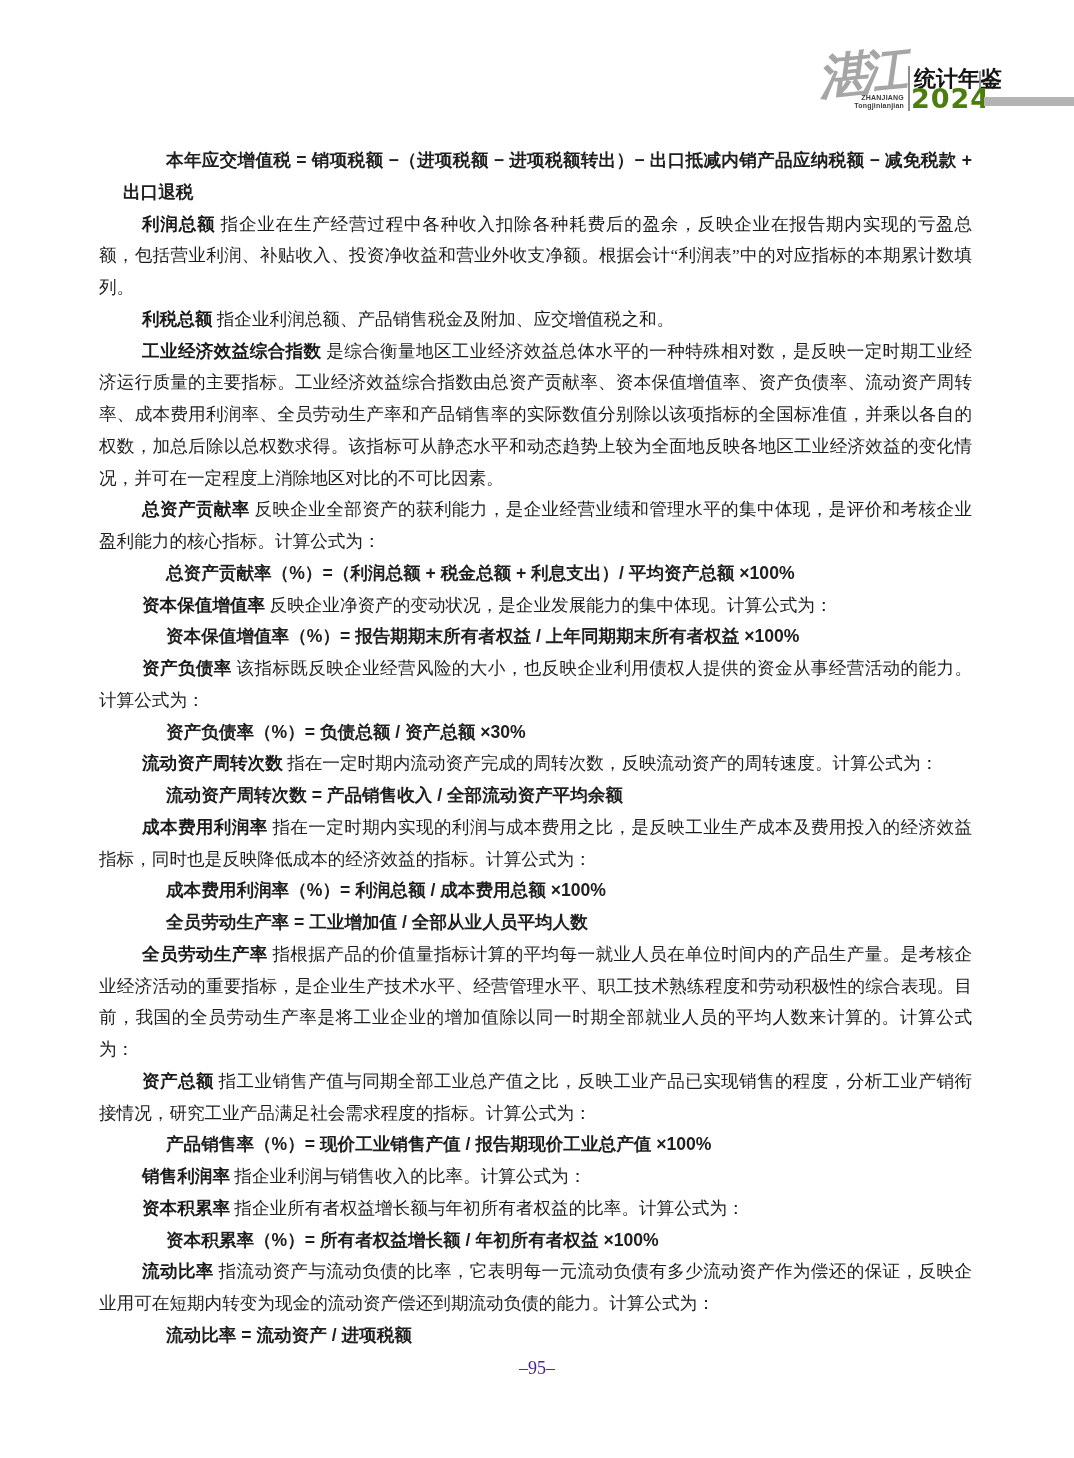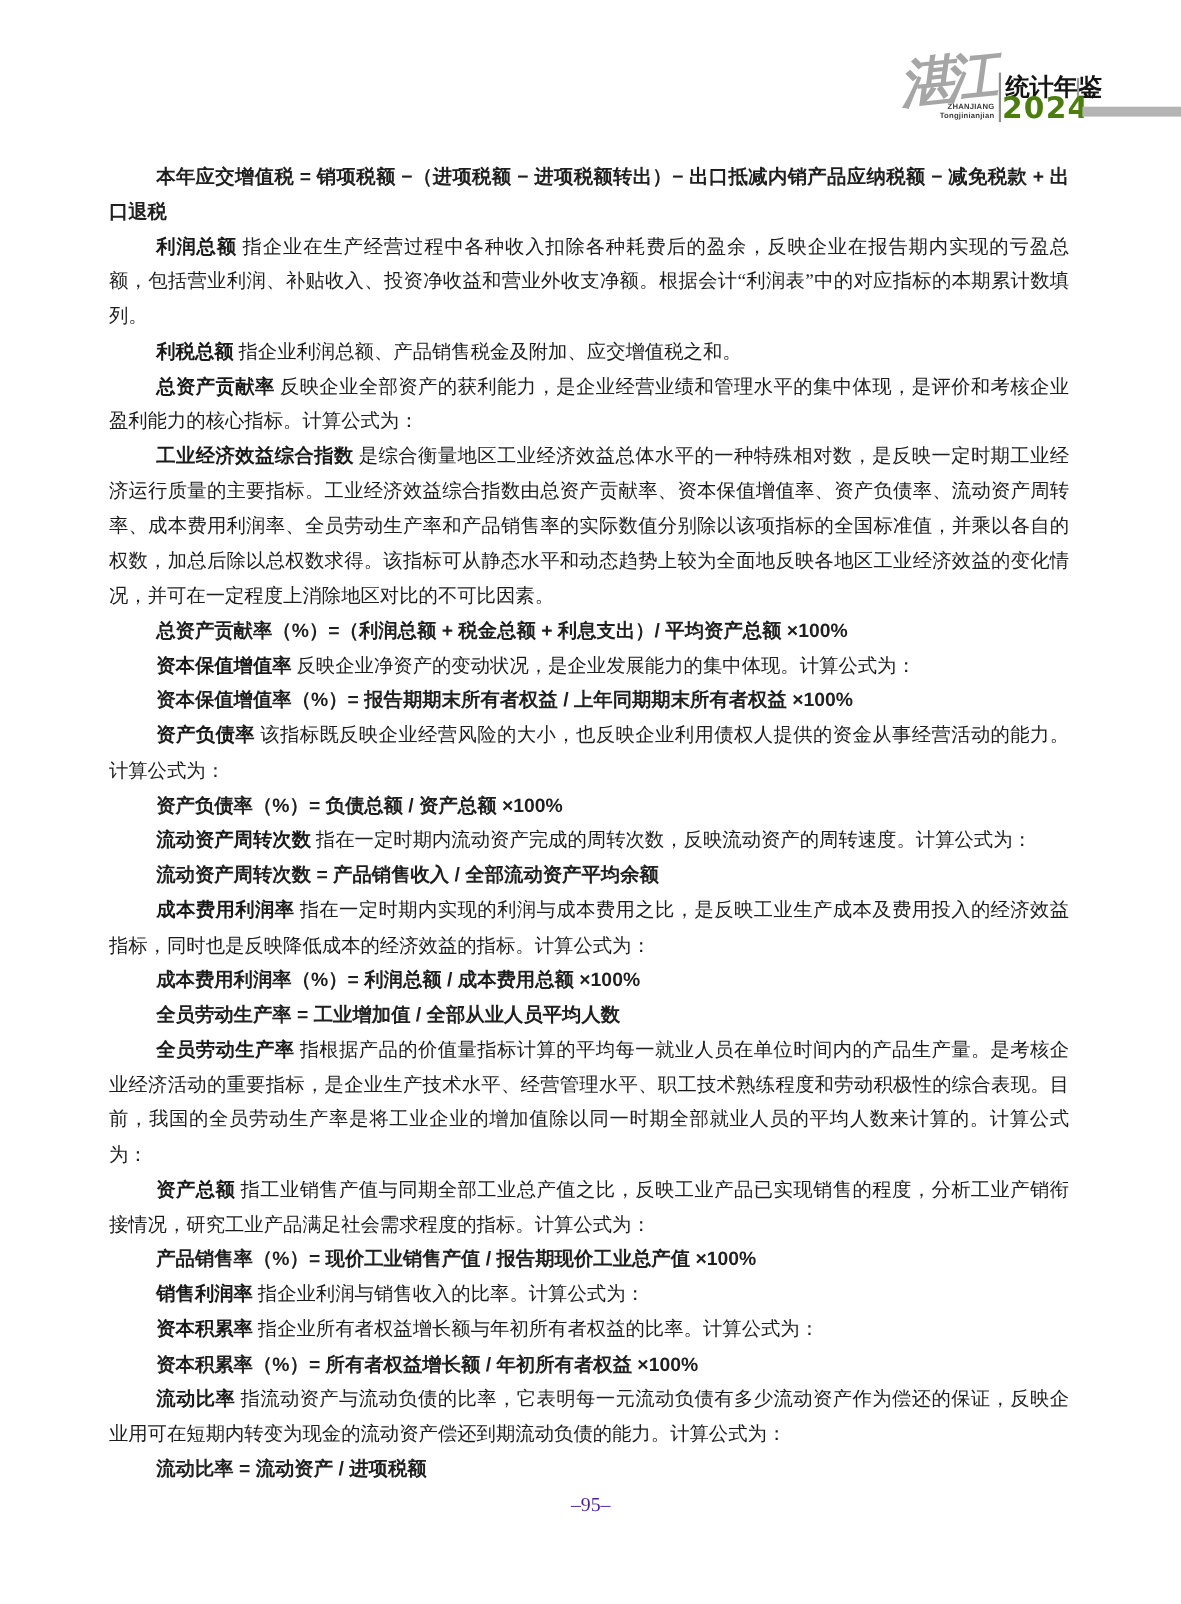--- a/index.html
+++ b/index.html
@@ -35,21 +35,21 @@
   }
   .header-bar { position:absolute; left:984px; top:97px; width:90px; height:9px; background:#b4b4b4; }
 
   
   .body-text {
     position:absolute; left:99px; top:145px; width:873px;
     font-size:17.6px; line-height:31.75px; text-align:justify;
   }
   .para { margin:0; padding:0; text-indent:43px; }
   .para.formula {
-    font-family:"Liberation Sans", sans-serif; font-weight:bold; color:#202020;
+    font-family:"Liberation Sans", sans-serif; font-weight:bold; color:#202020;margin-left:24px;
   }
   .term { font-family:Liberation Serif, serif; font-weight:bold; color:#1a1a1a; }
 
   
   .page-number {
     position:absolute; left:0; top:1358px; width:100%;
     text-align:center; font-size:18px; color:#4c1d95;
   }
 </style>
 </head>
@@ -65,27 +65,27 @@
   <div class="logo-divider"></div>
   <div class="series-title">统计年鉴</div>
   <div class="series-tick"></div>
   <div class="year">2024</div>
   <div class="header-bar"></div>
 
   <div class="body-text">
       <p class="para formula">本年应交增值税 = 销项税额 −（进项税额 − 进项税额转出）− 出口抵减内销产品应纳税额 − 减免税款 + 出口退税</p>
       <p class="para definition"><b class="term">利润总额</b> 指企业在生产经营过程中各种收入扣除各种耗费后的盈余，反映企业在报告期内实现的亏盈总额，包括营业利润、补贴收入、投资净收益和营业外收支净额。根据会计“利润表”中的对应指标的本期累计数填列。</p>
       <p class="para definition"><b class="term">利税总额</b> 指企业利润总额、产品销售税金及附加、应交增值税之和。</p>
+      <p class="para definition"><b class="term">工业经济效益综合指数</b> 是综合衡量地区工业经济效益总体水平的一种特殊相对数，是反映一定时期工业经济运行质量的主要指标。工业经济效益综合指数由总资产贡献率、资本保值增值率、资产负债率、流动资产周转率、成本费用利润率、全员劳动生产率和产品销售率的实际数值分别除以该项指标的全国标准值，并乘以各自的权数，加总后除以总权数求得。该指标可从静态水平和动态趋势上较为全面地反映各地区工业经济效益的变化情况，并可在一定程度上消除地区对比的不可比因素。</p>
       <p class="para definition"><b class="term">总资产贡献率</b> 反映企业全部资产的获利能力，是企业经营业绩和管理水平的集中体现，是评价和考核企业盈利能力的核心指标。计算公式为：</p>
-      <p class="para definition"><b class="term">工业经济效益综合指数</b> 是综合衡量地区工业经济效益总体水平的一种特殊相对数，是反映一定时期工业经济运行质量的主要指标。工业经济效益综合指数由总资产贡献率、资本保值增值率、资产负债率、流动资产周转率、成本费用利润率、全员劳动生产率和产品销售率的实际数值分别除以该项指标的全国标准值，并乘以各自的权数，加总后除以总权数求得。该指标可从静态水平和动态趋势上较为全面地反映各地区工业经济效益的变化情况，并可在一定程度上消除地区对比的不可比因素。</p>
       <p class="para formula">总资产贡献率（%）=（利润总额 + 税金总额 + 利息支出）/ 平均资产总额 ×100%</p>
       <p class="para definition"><b class="term">资本保值增值率</b> 反映企业净资产的变动状况，是企业发展能力的集中体现。计算公式为：</p>
       <p class="para formula">资本保值增值率（%）= 报告期期末所有者权益 / 上年同期期末所有者权益 ×100%</p>
       <p class="para definition"><b class="term">资产负债率</b> 该指标既反映企业经营风险的大小，也反映企业利用债权人提供的资金从事经营活动的能力。计算公式为：</p>
-      <p class="para formula">资产负债率（%）= 负债总额 / 资产总额 ×100%</p>
+      <p class="para formula">资产负债率（%）= 负债总额 / 资产总额 ×30%</p>
       <p class="para definition"><b class="term">流动资产周转次数</b> 指在一定时期内流动资产完成的周转次数，反映流动资产的周转速度。计算公式为：</p>
       <p class="para formula">流动资产周转次数 = 产品销售收入 / 全部流动资产平均余额</p>
       <p class="para definition"><b class="term">成本费用利润率</b> 指在一定时期内实现的利润与成本费用之比，是反映工业生产成本及费用投入的经济效益指标，同时也是反映降低成本的经济效益的指标。计算公式为：</p>
       <p class="para formula">成本费用利润率（%）= 利润总额 / 成本费用总额 ×100%</p>
       <p class="para formula">全员劳动生产率 = 工业增加值 / 全部从业人员平均人数</p>
       <p class="para definition"><b class="term">全员劳动生产率</b> 指根据产品的价值量指标计算的平均每一就业人员在单位时间内的产品生产量。是考核企业经济活动的重要指标，是企业生产技术水平、经营管理水平、职工技术熟练程度和劳动积极性的综合表现。目前，我国的全员劳动生产率是将工业企业的增加值除以同一时期全部就业人员的平均人数来计算的。计算公式为：</p>
       <p class="para definition"><b class="term">资产总额</b> 指工业销售产值与同期全部工业总产值之比，反映工业产品已实现销售的程度，分析工业产销衔接情况，研究工业产品满足社会需求程度的指标。计算公式为：</p>
       <p class="para formula">产品销售率（%）= 现价工业销售产值 / 报告期现价工业总产值 ×100%</p>
       <p class="para definition"><b class="term">销售利润率</b> 指企业利润与销售收入的比率。计算公式为：</p>
       <p class="para definition"><b class="term">资本积累率</b> 指企业所有者权益增长额与年初所有者权益的比率。计算公式为：</p>

